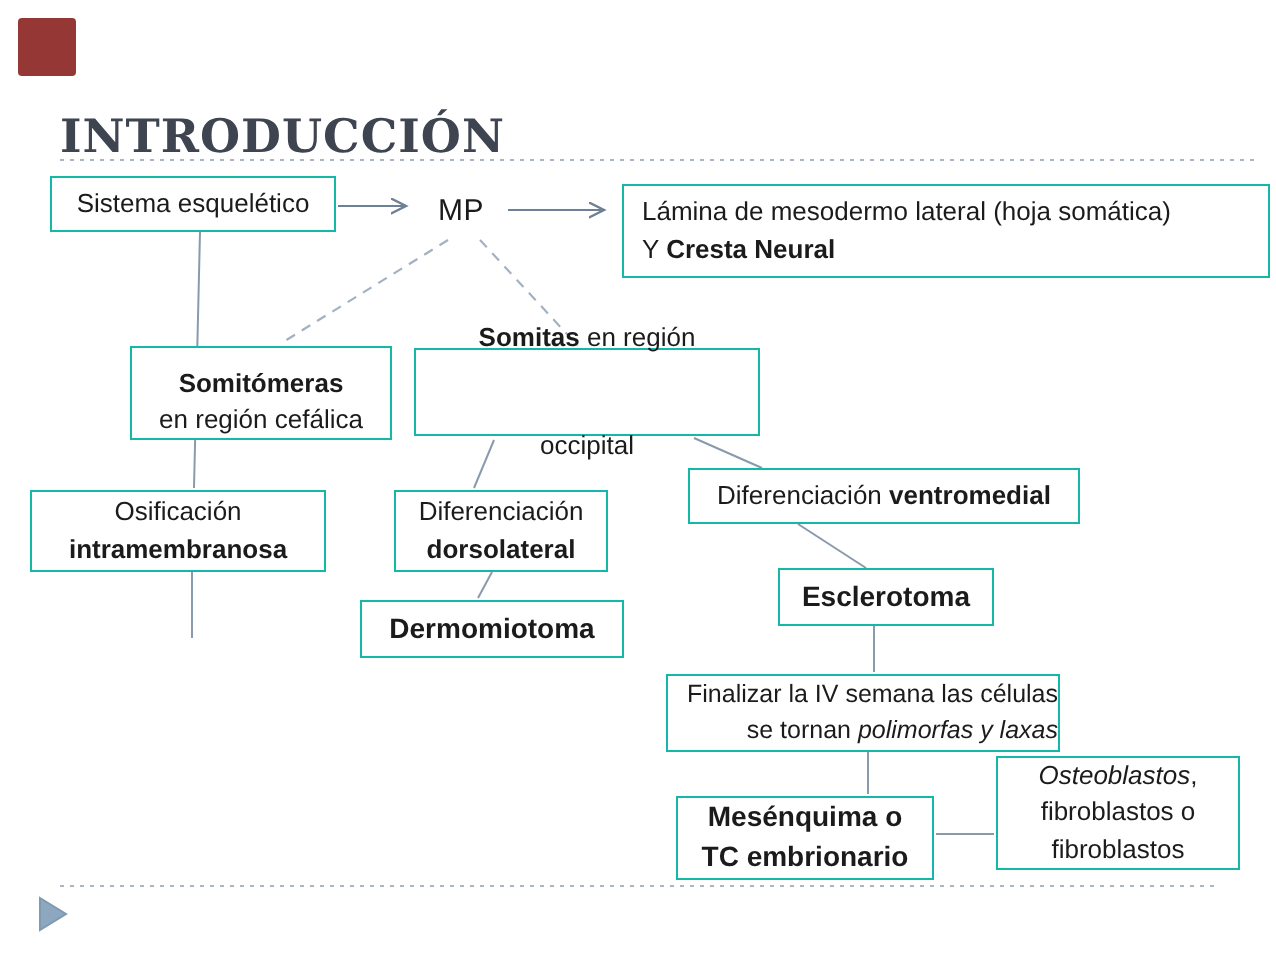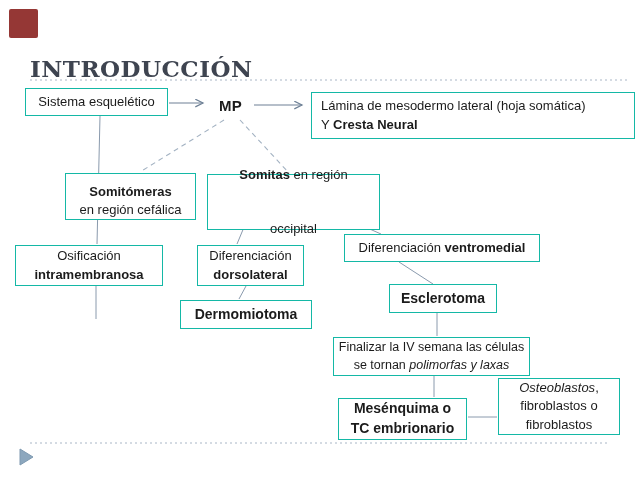--- a/index.html
+++ b/index.html
@@ -19,21 +19,21 @@
   }
   .node{
     position:absolute;z-index:2;background:#ffffff;border:1px solid #14b8a6;
     display:flex;flex-direction:column;justify-content:center;align-items:center;
     font-size:13px;line-height:1.4;text-align:center;box-sizing:border-box;
   }
   .node .ln{width:100%;}
   .node.left-align{align-items:flex-start;text-align:left;padding-left:9px;padding-right:4px;}
   .mp-label{
     position:absolute;left:219px;top:97px;z-index:2;
-    font-size:15px;font-weight:700;letter-spacing:0.3px;
+    font-size:15px;font-weight:400;letter-spacing:0.3px;
   }
   .bold14{font-size:14px;font-weight:700;}
   .small-text{font-size:12.5px;}
 </style>
 </head>
 <body>
 
 <div id="slide">
 
   <svg id="connector-layer" width="638" height="479" viewBox="0 0 638 479">
@@ -80,21 +80,21 @@
   <div class="node left-align" style="left:311px;top:92px;width:324px;height:47px;">
     <div class="ln"><span>Lámina de mesodermo lateral (hoja somática)</span></div>
     <div class="ln"><span>Y </span><b>Cresta Neural</b></div>
   </div>
 
   <div class="node" style="left:65px;top:173px;width:131px;height:47px;justify-content:flex-end;">
     <div class="ln"><b>Somitómeras</b></div>
     <div class="ln"><span>en región cefálica</span></div>
   </div>
 
-  <div class="node" style="left:207px;top:174px;width:173px;height:56px;gap:36px;">
+  <div class="node" style="left:207px;top:174px;width:173px;height:44px;gap:36px;">
     <div class="ln"><b>Somitas</b><span> en región</span></div>
     <div class="ln"><span>occipital</span></div>
   </div>
 
   <div class="node" style="left:15px;top:245px;width:148px;height:41px;">
     <div class="ln"><span>Osificación</span></div>
     <div class="ln"><b>intramembranosa</b></div>
   </div>
 
   <div class="node" style="left:197px;top:245px;width:107px;height:41px;">
@@ -107,21 +107,21 @@
   </div>
 
   <div class="node" style="left:180px;top:300px;width:132px;height:29px;">
     <b class="bold14">Dermomiotoma</b>
   </div>
 
   <div class="node" style="left:389px;top:284px;width:108px;height:29px;">
     <b class="bold14">Esclerotoma</b>
   </div>
 
-  <div class="node small-text" style="left:333px;top:337px;width:197px;height:39px;">
+  <div class="node small-text" style="left:333px;top:337px;width:197px;height:39px;text-align:right;">
     <div class="ln"><span>Finalizar la IV semana las células</span></div>
     <div class="ln"><span>se tornan </span><i>polimorfas y laxas</i></div>
   </div>
 
   <div class="node" style="left:338px;top:398px;width:129px;height:42px;">
     <div class="ln"><b class="bold14">Mesénquima o</b></div>
     <div class="ln"><b class="bold14">TC embrionario</b></div>
   </div>
 
   <div class="node" style="left:498px;top:378px;width:122px;height:57px;">

